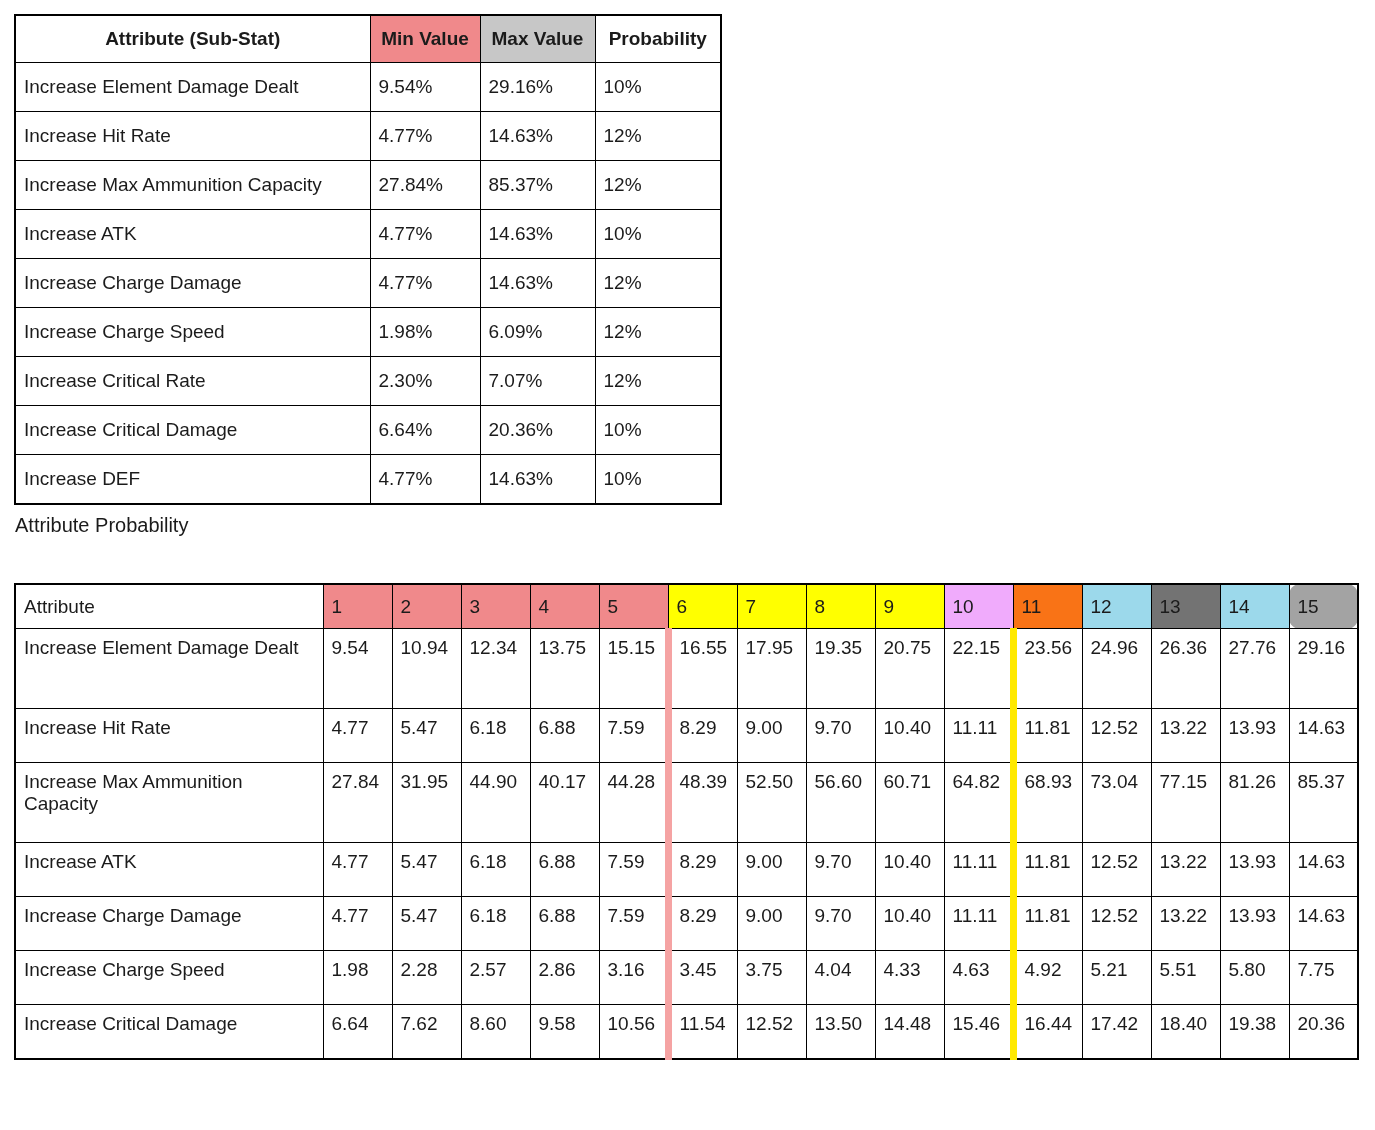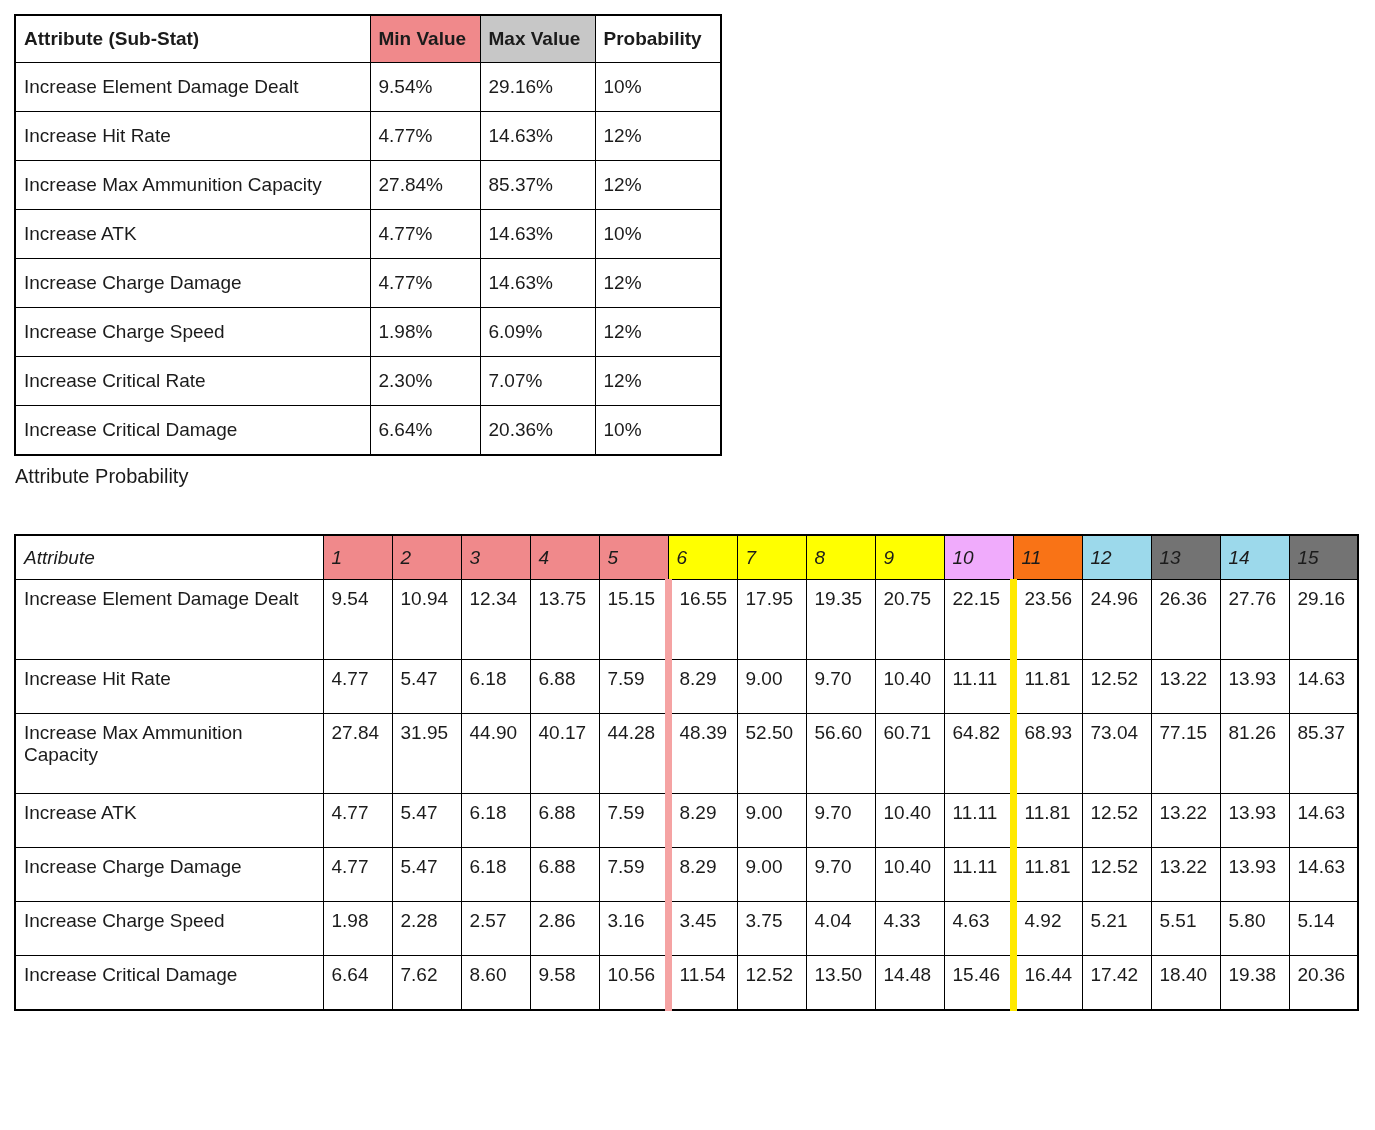--- a/index.html
+++ b/index.html
@@ -22,25 +22,25 @@
   }
   th, td {
     border: 1px solid #000;
     padding: 3px 8px;
     text-align: left;
     font-size: 19px;
     overflow: hidden;
   }
   
   .t1 { width: 706px; }
-  .t1 th { font-weight: bold; height: 40px; vertical-align: middle; }
+  .t1 th { font-weight: bold; height: 40px; vertical-align: middle; text-align: center; }
   .t1 td { height: 42px; vertical-align: middle; }
   
   .t2 { width: 1343px; margin-top: 46px; }
-  .t2 th { font-weight: normal; height: 37px; vertical-align: middle; font-style: italic; }
+  .t2 th { font-weight: normal; height: 37px; vertical-align: middle; }
   .t2 td { height: 42px; vertical-align: top; padding-top: 8px; }
   .t2 tr.tall td { height: 68px; }
   .cap {
     font-size: 20px;
     margin: 9px 0 0 1px;
   }
   .desc {
     font-size: 19.5px;
     line-height: 1.38;
     margin: 37px 0 0 1px;
@@ -107,20 +107,26 @@
         <tr>
           <td>Increase Critical Rate</td>
           <td>2.30%</td>
           <td>7.07%</td>
           <td>12%</td>
         </tr>
         <tr>
           <td>Increase Critical Damage</td>
           <td>6.64%</td>
           <td>20.36%</td>
+          <td>10%</td>
+        </tr>
+        <tr>
+          <td>Increase DEF</td>
+          <td>4.77%</td>
+          <td>14.63%</td>
           <td>10%</td>
         </tr>
       </tbody>
   </table>
 
   <div class="cap">Attribute Probability</div>
 
 
   <table class="t2">
     <colgroup>
@@ -151,21 +157,21 @@
           <th style="background: rgb(240, 137, 139);">5</th>
           <th style="background: rgb(255, 255, 0);">6</th>
           <th style="background: rgb(255, 255, 0);">7</th>
           <th style="background: rgb(255, 255, 0);">8</th>
           <th style="background: rgb(255, 255, 0);">9</th>
           <th style="background: #f0abfc;">10</th>
           <th style="background: #f97316;">11</th>
           <th style="background: rgb(156, 217, 235);">12</th>
           <th style="background: #737373;">13</th>
           <th style="background: rgb(156, 217, 235);">14</th>
-          <th style="background: #737373;">15</th>
+          <th style="background: #a3a3a3; border-radius: 11px;">15</th>
         </tr>
     </thead>
     <tbody id="t2-body">
         <tr class="tall">
           <td>Increase Element Damage Dealt</td>
           <td>9.54</td>
           <td>10.94</td>
           <td>12.34</td>
           <td>13.75</td>
           <td>15.15</td>
@@ -261,21 +267,21 @@
           <td>3.16</td>
           <td style="border-left: 7px solid rgb(245, 163, 163);">3.45</td>
           <td>3.75</td>
           <td>4.04</td>
           <td>4.33</td>
           <td>4.63</td>
           <td style="border-left: 7px solid rgb(255, 233, 0);">4.92</td>
           <td>5.21</td>
           <td>5.51</td>
           <td>5.80</td>
-          <td>5.14</td>
+          <td>7.75</td>
         </tr>
         <tr>
           <td>Increase Critical Damage</td>
           <td>6.64</td>
           <td>7.62</td>
           <td>8.60</td>
           <td>9.58</td>
           <td>10.56</td>
           <td style="border-left: 7px solid rgb(245, 163, 163);">11.54</td>
           <td>12.52</td>

